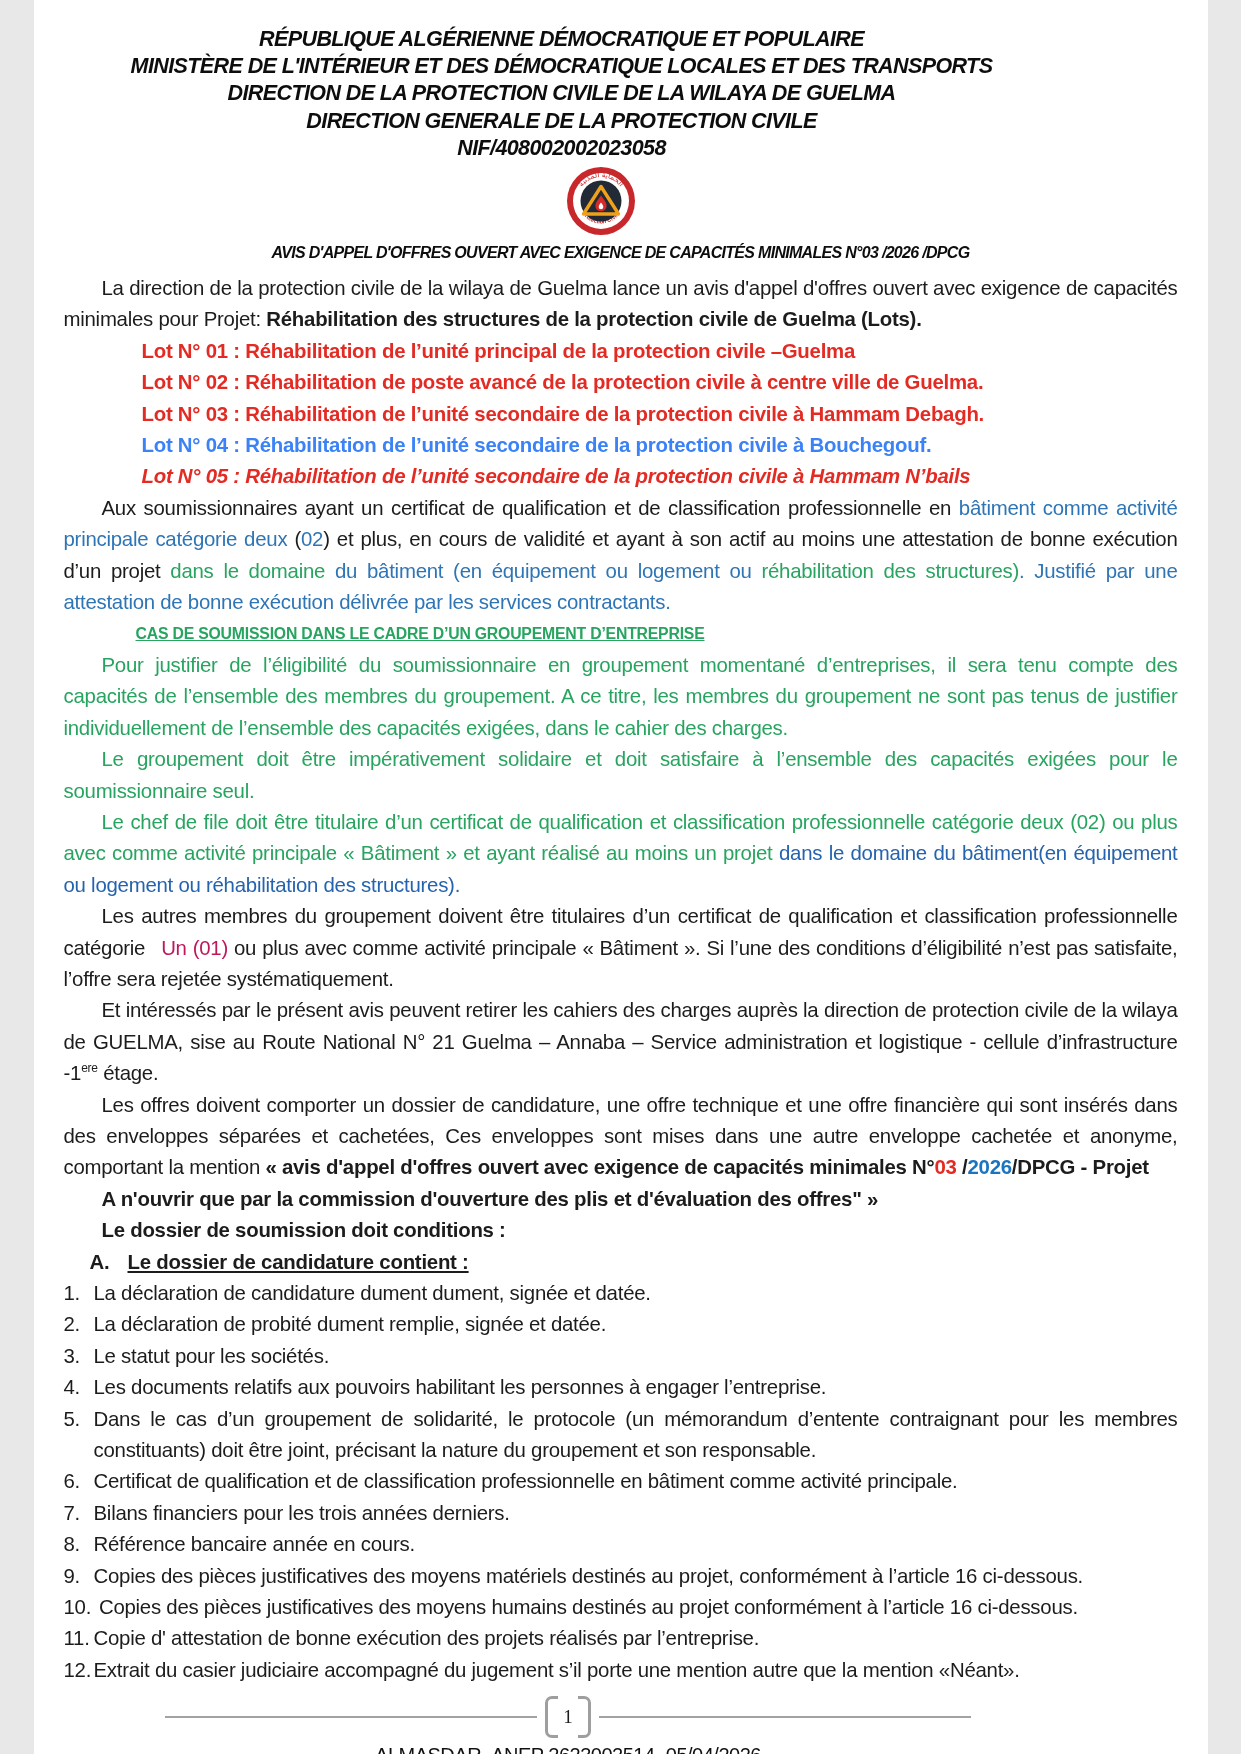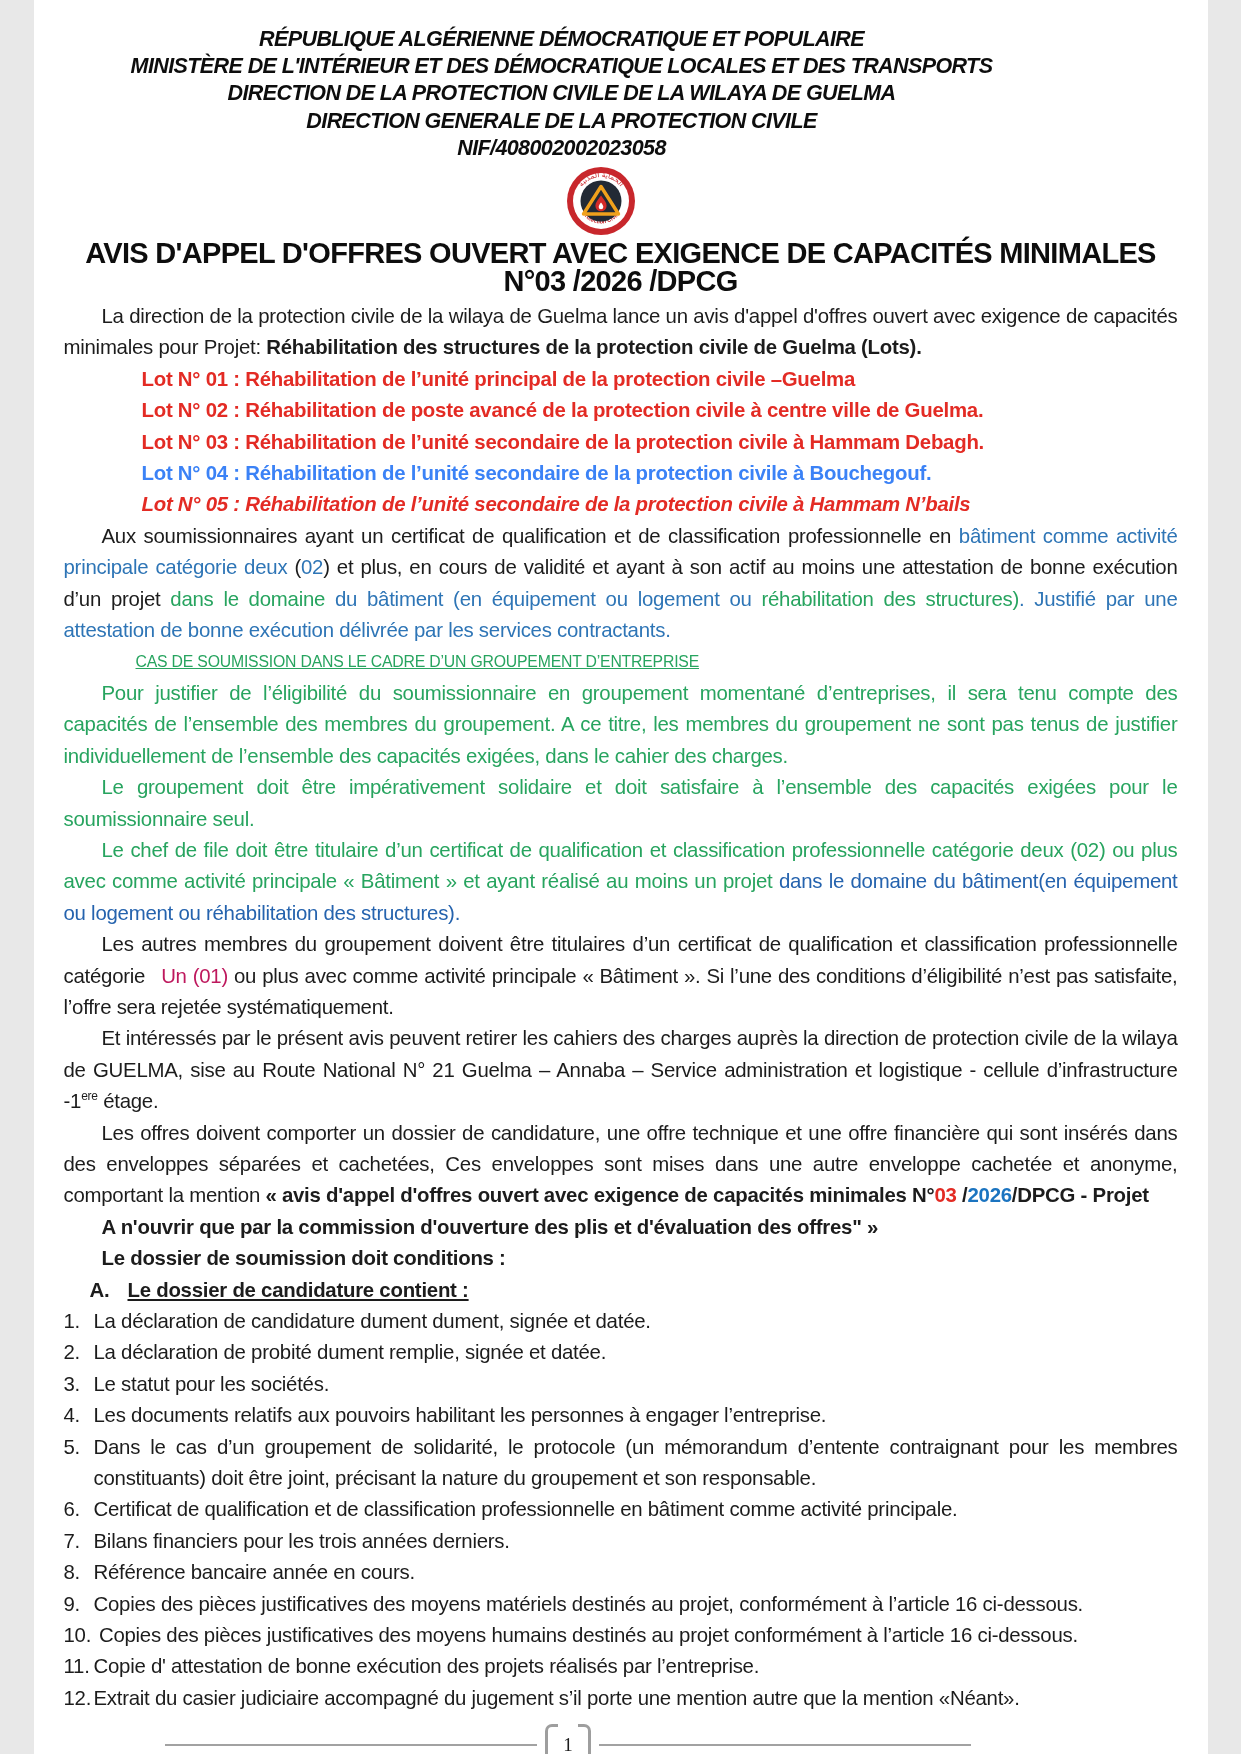--- a/index.html
+++ b/index.html
@@ -9,22 +9,22 @@
     font-family:"Liberation Sans", sans-serif;color:#1c1c1c;
   }
   
   .hdr{
     text-align:center;padding-right:118px;
     font-weight:bold;font-style:italic;color:#0d0d0d;
     font-size:21.5px;line-height:27.2px;letter-spacing:-0.6px;
   }
   .logo-row{display:flex;justify-content:center;padding-right:40px;margin:3px 0 2px 0;}
   .title{
-    text-align:center;font-weight:bold;color:#0d0d0d;
-    font-size:29px;line-height:28px;letter-spacing:-0.7px;margin:2px 0 6px 0;
+    text-align:center;font-weight:bold;font-style:italic;color:#0d0d0d;
+    font-size:16px;line-height:28px;letter-spacing:-0.7px;margin:2px 0 6px 0;
   }
   
   .doc{font-size:20.4px;line-height:31.4px;text-align:justify;letter-spacing:-0.25px;}
   .doc p{margin:0;}
   .doc sup{font-size:12px;line-height:0;}
   .ind{text-indent:38px;}
   .left{text-align:left;}
   .lot{padding-left:78px;font-weight:bold;}
   .ghead{padding-left:72px;font-size:15.8px;letter-spacing:-0.2px;}
   .li{padding-left:30px;text-indent:-30px;}
@@ -90,21 +90,21 @@
   <div class="title">AVIS D'APPEL D'OFFRES OUVERT AVEC EXIGENCE DE CAPACITÉS MINIMALES N°03 /2026 /DPCG</div>
 
   <div class="doc">
       <p class="ind"><span>La direction de la  protection civile de la wilaya de Guelma lance un avis d'appel d'offres ouvert avec exigence de capacités minimales pour Projet</span><span>: </span><span style="font-weight: bold;">Réhabilitation des structures de la protection civile de Guelma (Lots).</span></p>
       <p class="lot left"><span style="color: rgb(227, 43, 36); font-weight: bold;">Lot N° 01 : Réhabilitation de l’unité principal de la protection civile –Guelma</span></p>
       <p class="lot left"><span style="color: rgb(227, 43, 36); font-weight: bold;">Lot N° 02 : Réhabilitation de poste avancé  de la protection civile à centre ville de Guelma.</span></p>
       <p class="lot left"><span style="color: rgb(227, 43, 36); font-weight: bold;">Lot N° 03 : Réhabilitation de l’unité secondaire  de la protection civile à Hammam Debagh.</span></p>
       <p class="lot left"><span style="color: #3b82f6; font-weight: bold;">Lot N° 04 : Réhabilitation de l’unité secondaire  de la protection civile à Bouchegouf.</span></p>
       <p class="lot left"><span style="color: rgb(227, 43, 36); font-weight: bold; font-style: italic;">Lot N° 05 : Réhabilitation de l’unité secondaire  de la protection civile à Hammam N’bails</span></p>
       <p class="ind"><span>Aux soumissionnaires ayant un certificat de qualification et de classification professionnelle en </span><span style="color: rgb(46, 117, 182);">bâtiment comme activité principale catégorie deux </span><span>(</span><span style="color: rgb(46, 117, 182);">02</span><span>) et plus, en cours de validité et ayant à son actif au moins une attestation de bonne exécution d’un projet </span><span style="color: rgb(39, 164, 95);">dans le domaine </span><span style="color: rgb(46, 117, 182);">du bâtiment (en équipement ou logement ou </span><span style="color: rgb(39, 164, 95);">réhabilitation des structures)</span><span style="color: rgb(46, 117, 182);">. Justifié par une attestation de bonne exécution délivrée par les services contractants.</span></p>
-      <p class="ghead left"><span style="color: rgb(39, 164, 95); font-weight: normal; text-decoration: underline;">CAS DE SOUMISSION DANS LE CADRE D’UN GROUPEMENT D’ENTREPRISE</span></p>
+      <p class="ghead left"><span style="color: rgb(39, 164, 95); font-weight: bold; text-decoration: underline;">CAS DE SOUMISSION DANS LE CADRE D’UN GROUPEMENT D’ENTREPRISE</span></p>
       <p class="ind"><span style="color: rgb(39, 164, 95);">Pour justifier de l’éligibilité du soumissionnaire en groupement momentané d’entreprises, il sera tenu compte des capacités de l’ensemble des membres du groupement. A ce titre, les membres du groupement ne sont pas tenus de justifier individuellement de l’ensemble des capacités exigées, dans le cahier des charges.</span></p>
       <p class="ind"><span style="color: rgb(39, 164, 95);">Le groupement doit être impérativement solidaire et doit satisfaire à l’ensemble des capacités exigées pour le soumissionnaire seul.</span></p>
       <p class="ind"><span style="color: rgb(39, 164, 95);">Le chef de file doit être titulaire d’un certificat de qualification et classification professionnelle catégorie deux (02) ou plus avec comme activité principale « Bâtiment » et ayant réalisé au moins un projet </span><span style="color: rgb(37, 99, 174);">dans le domaine du bâtiment(en équipement ou logement ou réhabilitation des structures).</span></p>
       <p class="ind"><span>Les autres membres du groupement doivent être titulaires d’un certificat de qualification et classification professionnelle catégorie </span><span style="color: #be185d; margin-left: 10px;">Un (01)</span><span> ou plus avec comme activité principale « Bâtiment ». Si l’une des conditions d’éligibilité n’est pas satisfaite, l’offre sera rejetée systématiquement.</span></p>
       <p class="ind"><span>Et intéressés par le présent avis peuvent retirer les cahiers des charges auprès la direction de protection civile de la wilaya de GUELMA, sise au Route National N° 21 Guelma – Annaba – Service administration et  logistique - cellule d’infrastructure -1</span><sup>ere</sup><span> étage.</span></p>
       <p class="ind"><span>Les offres doivent comporter un dossier de candidature, une offre technique et une offre financière  qui sont insérés  dans  des enveloppes séparées et cachetées, Ces enveloppes sont mises dans une autre enveloppe cachetée et anonyme, comportant la mention </span><span style="font-weight: bold;">«  avis d'appel d'offres ouvert avec exigence de capacités minimales N°</span><span style="color: rgb(227, 43, 36); font-weight: bold;">03</span><span style="font-weight: bold;"> /</span><span style="color: rgb(27, 116, 192); font-weight: bold;">2026</span><span style="font-weight: bold;">/DPCG - Projet</span></p>
       <p class="ind left"><span style="font-weight: bold;">A n'ouvrir que par la commission d'ouverture des plis et d'évaluation des offres" »</span></p>
       <p class="ind left"><span style="font-weight: bold;">Le dossier de soumission doit conditions :</span></p>
       <p class="ahead left"><span class="num">A.</span><span style="font-weight: bold; text-decoration: underline;">Le dossier de candidature contient :</span></p>
       <p class="li left"><span class="num">1.</span><span>La déclaration de candidature dument dument, signée et datée.</span></p>

